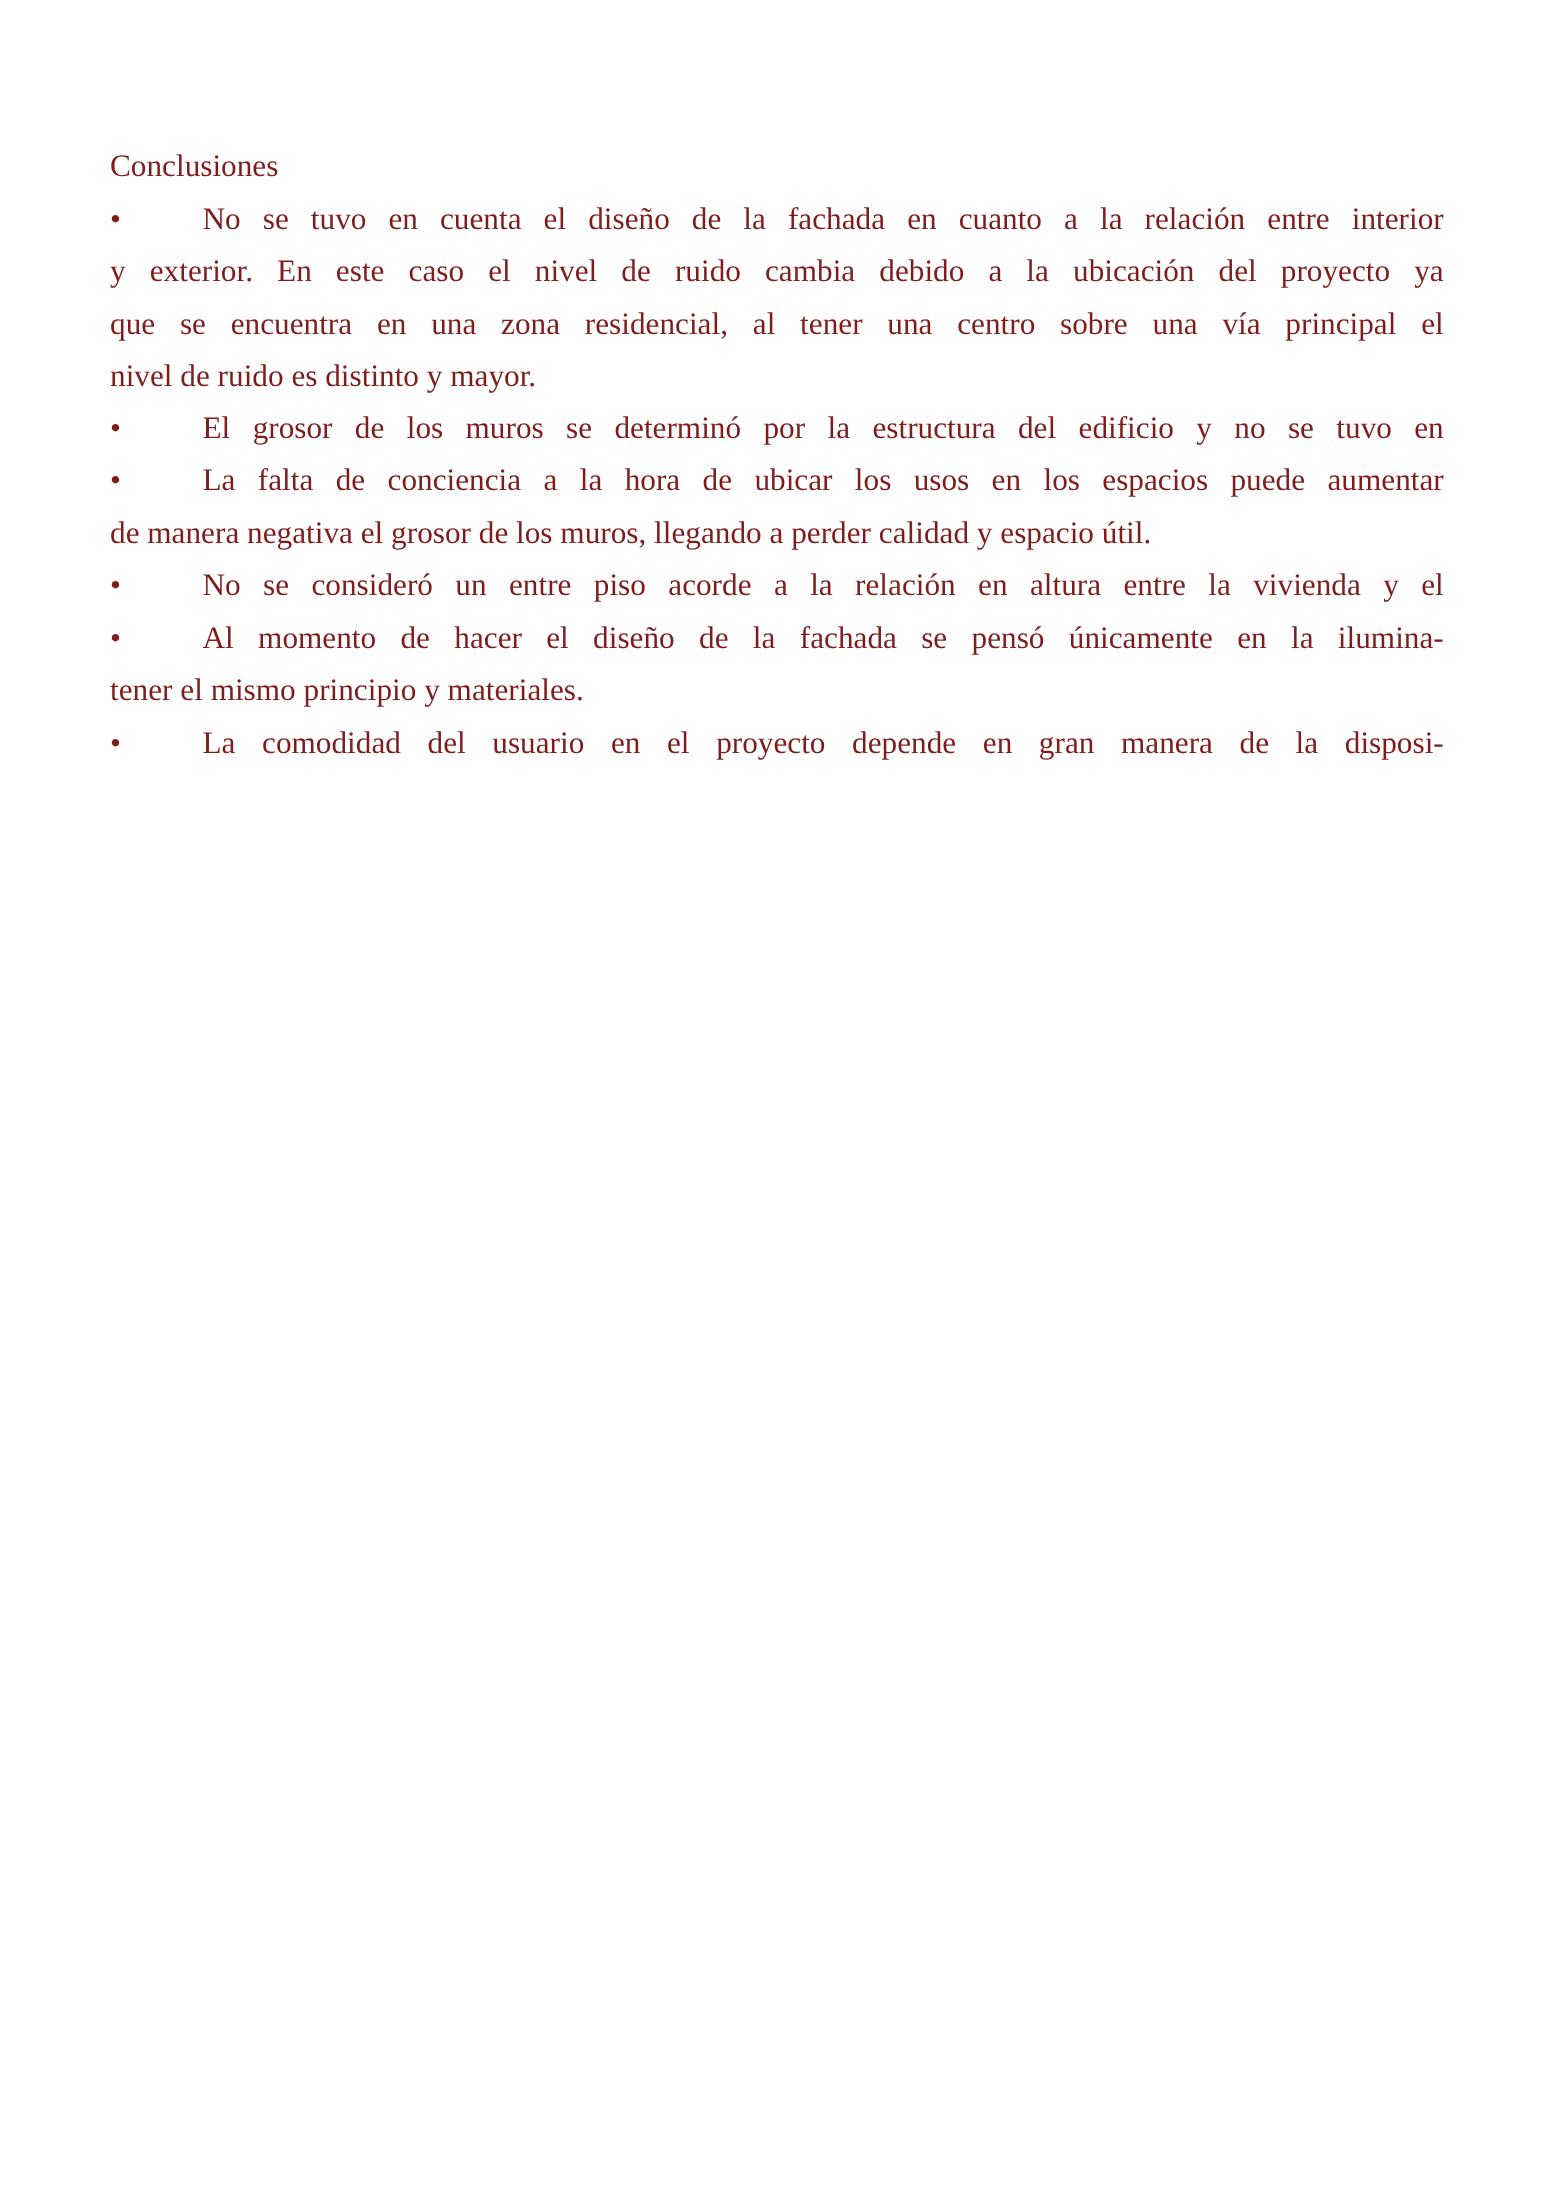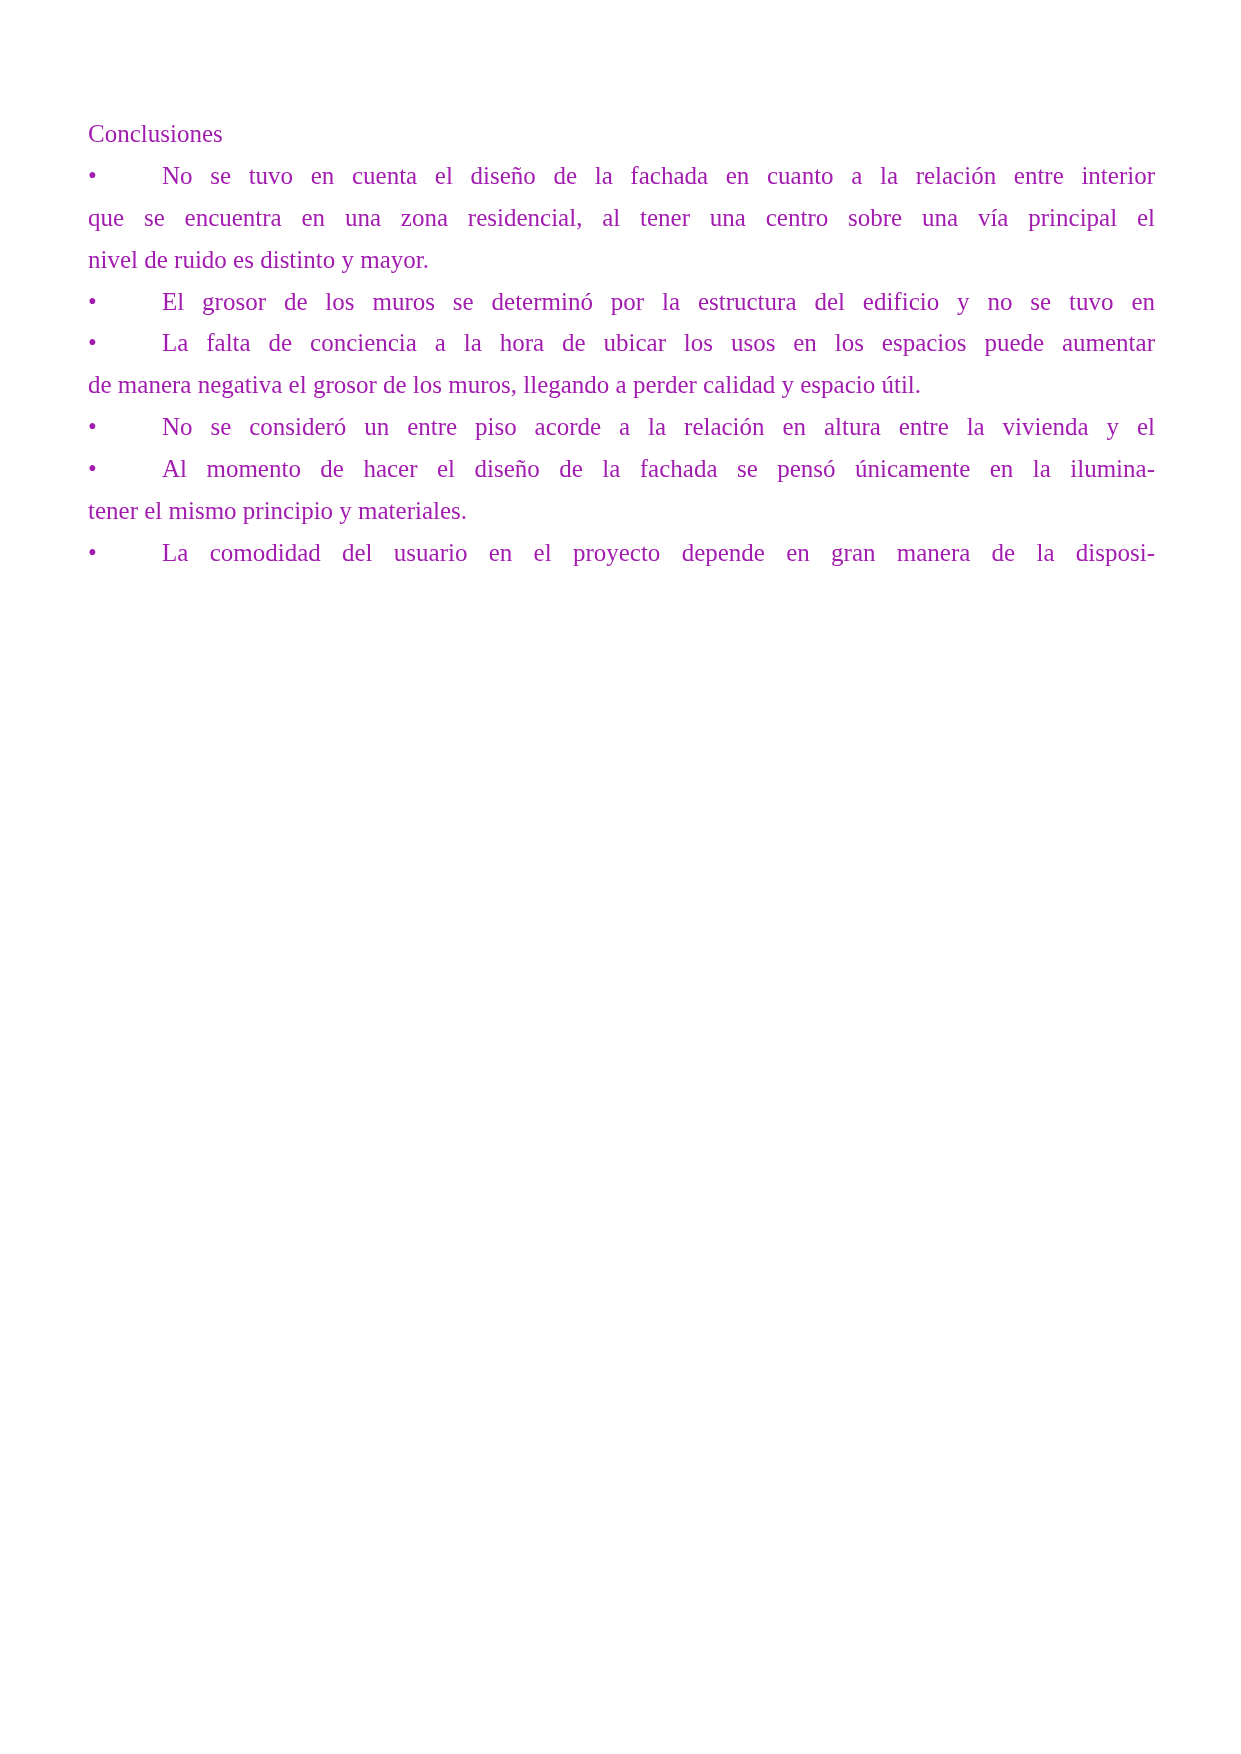--- a/index.html
+++ b/index.html
@@ -1,35 +1,36 @@
 <!DOCTYPE html>
 <html><head>
 <meta charset="utf-8">
 <style>
   html, body { margin: 0; padding: 0; background: #ffffff; }
   body { width: 1241px; height: 1754px; position: relative; overflow: hidden; }
   .page { position: absolute; left: 88px; top: 113px; width: 1067px;
-    font-family: "Liberation Serif", "DejaVu Serif", serif; font-size: 25px; color: #a21caf; }
+    font-family: "Liberation Serif", "DejaVu Serif", serif; font-size: 25px; color: #7f1d1d; }
   .line { height: 41.9px; line-height: 41.9px; white-space: nowrap; }
   .just { text-align: justify; text-align-last: justify; white-space: normal; overflow: hidden; }
   .bullet-line { display: flex; }
   .bullet { width: 74px; flex: none; }
   .bullet-text { flex: 1; text-align: justify; text-align-last: justify; }
 </style>
 </head>
 <body>
 
 <div class="page">
   <div class="line">Conclusiones</div>
   <div id="items">
       <div>
         <div class="line bullet-line">
           <span class="bullet">•</span>
           <span class="bullet-text">No se tuvo en cuenta el diseño de la fachada en cuanto a la relación entre interior</span>
         </div>
+        <div class="line just">y exterior. En este caso el nivel de ruido cambia debido a la ubicación del proyecto ya</div>
         <div class="line just">que se encuentra en una zona residencial, al tener una centro sobre una vía principal el</div>
         <div class="line">nivel de ruido es distinto y mayor.</div>
       </div>
       <div>
         <div class="line bullet-line">
           <span class="bullet">•</span>
           <span class="bullet-text">El grosor de los muros se determinó por la estructura del edificio y no se tuvo en</span>
         </div>
       </div>
       <div>

